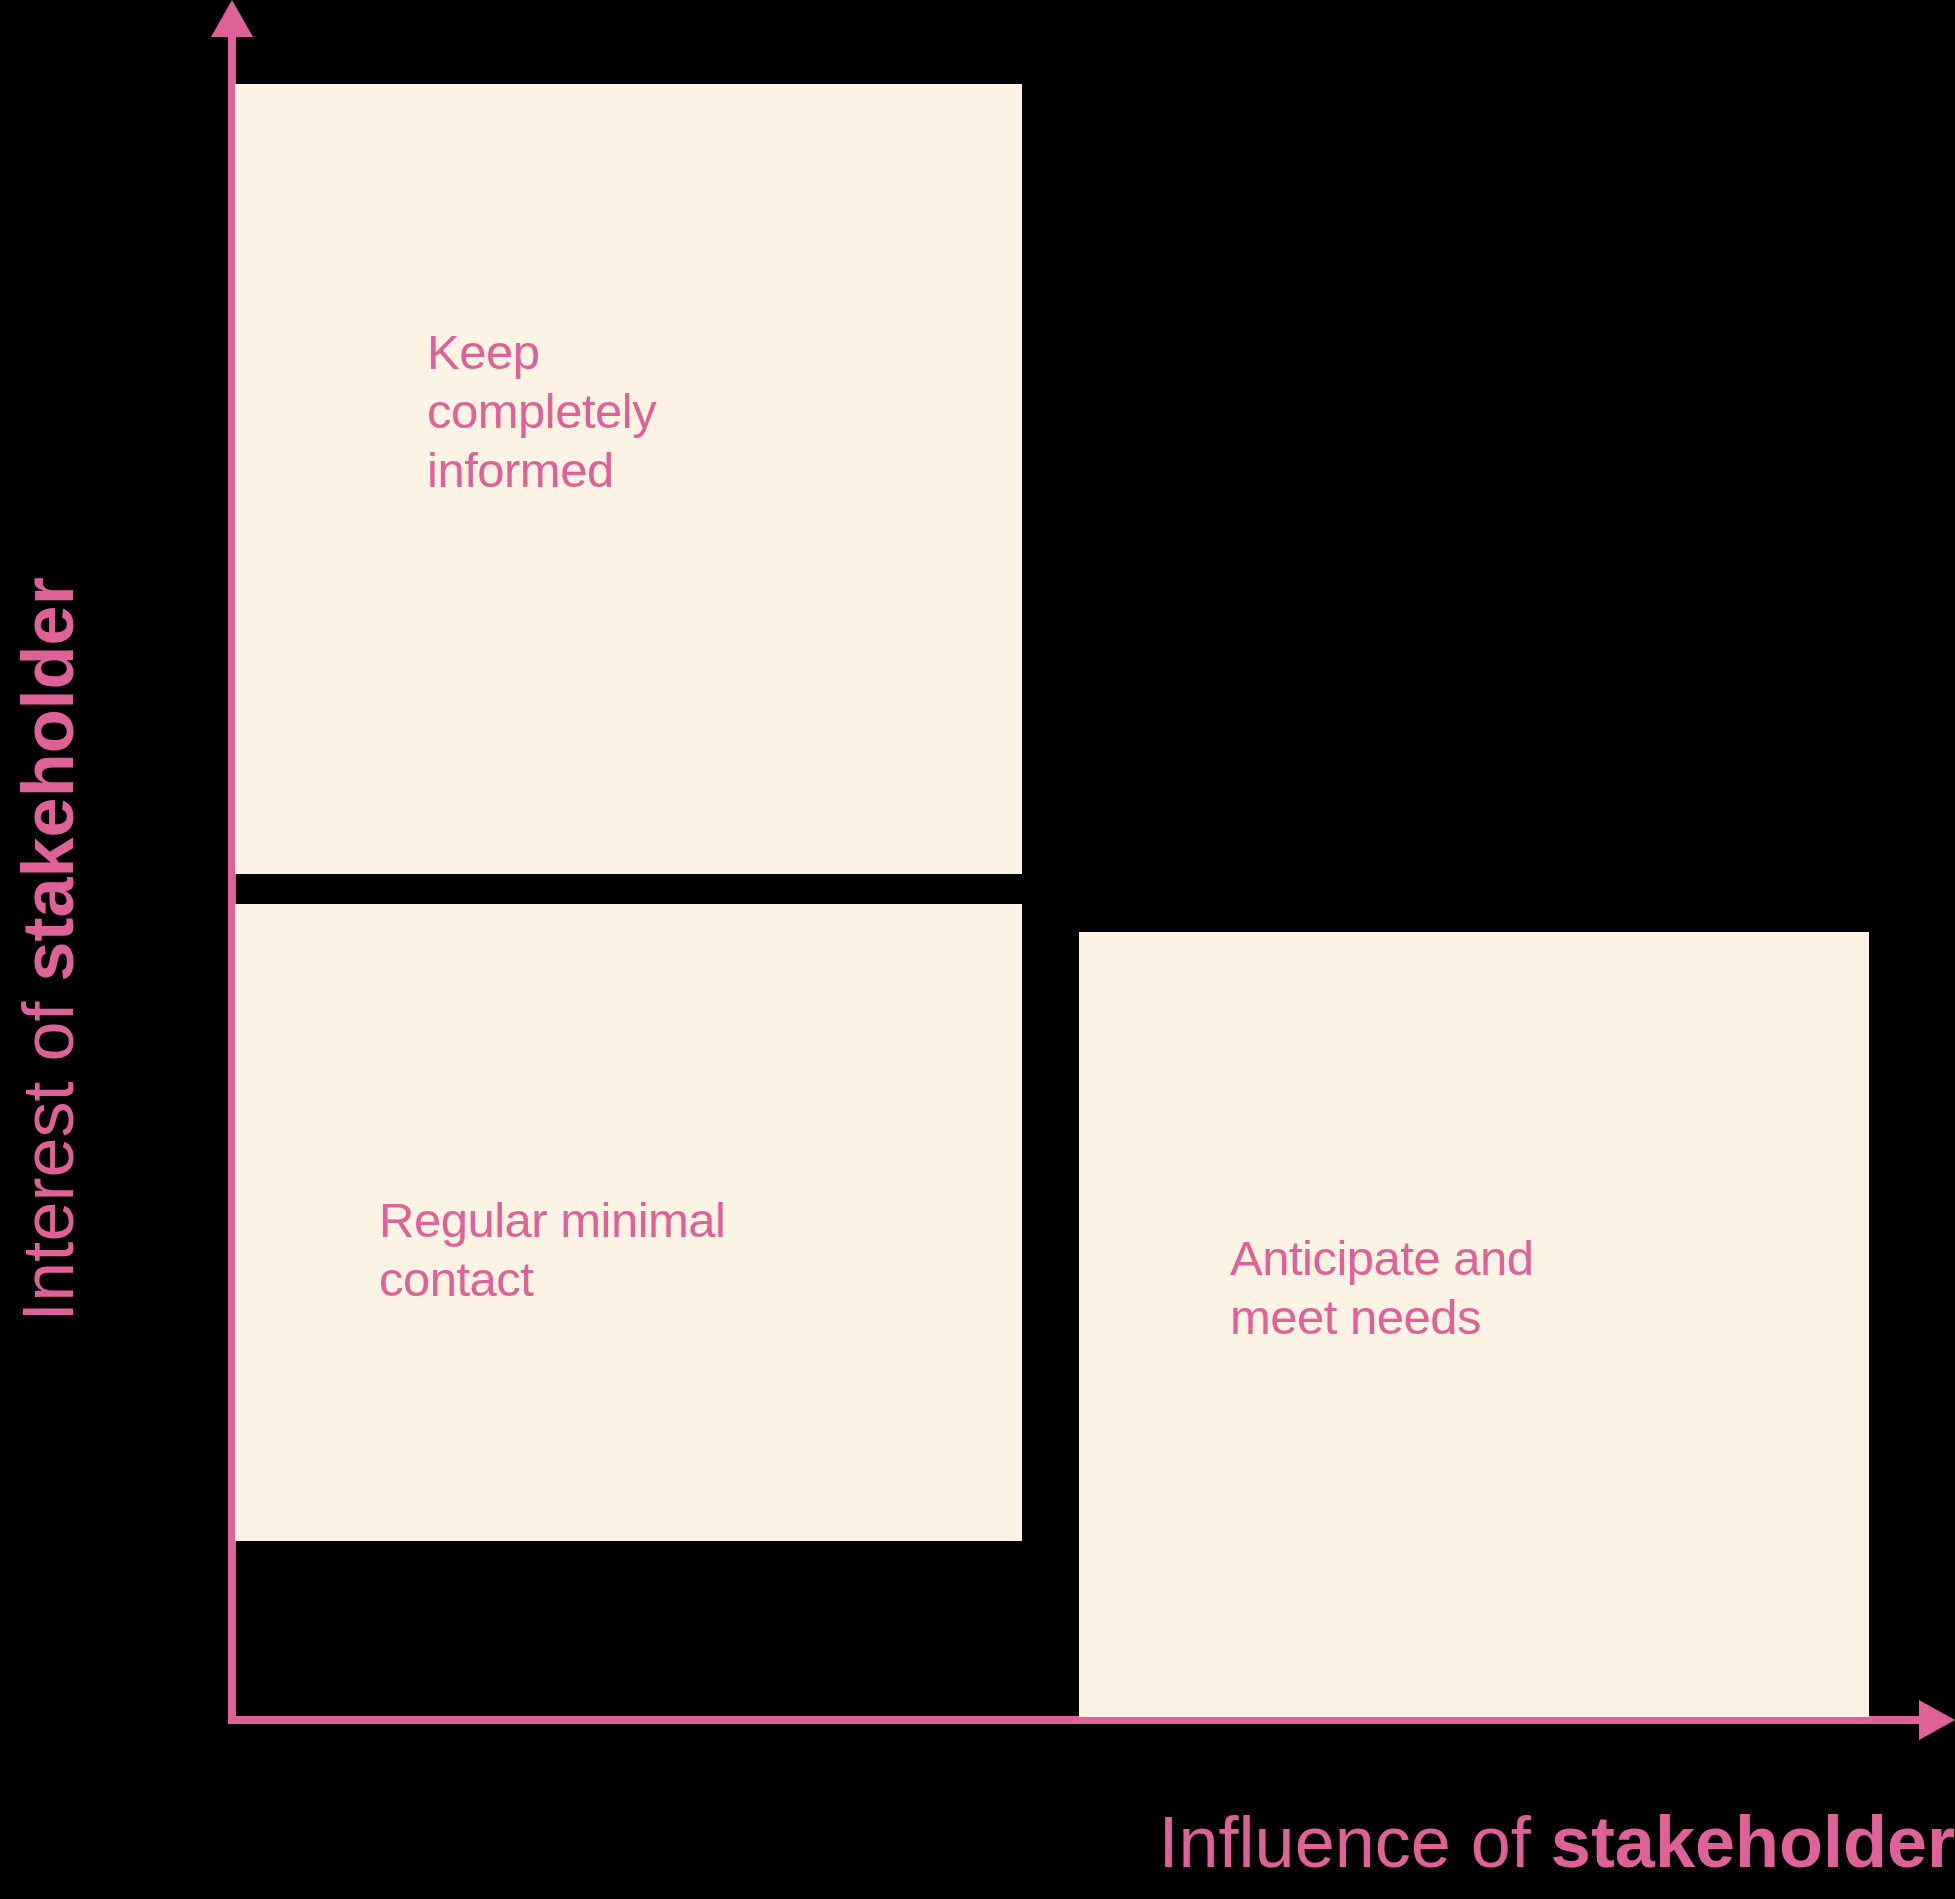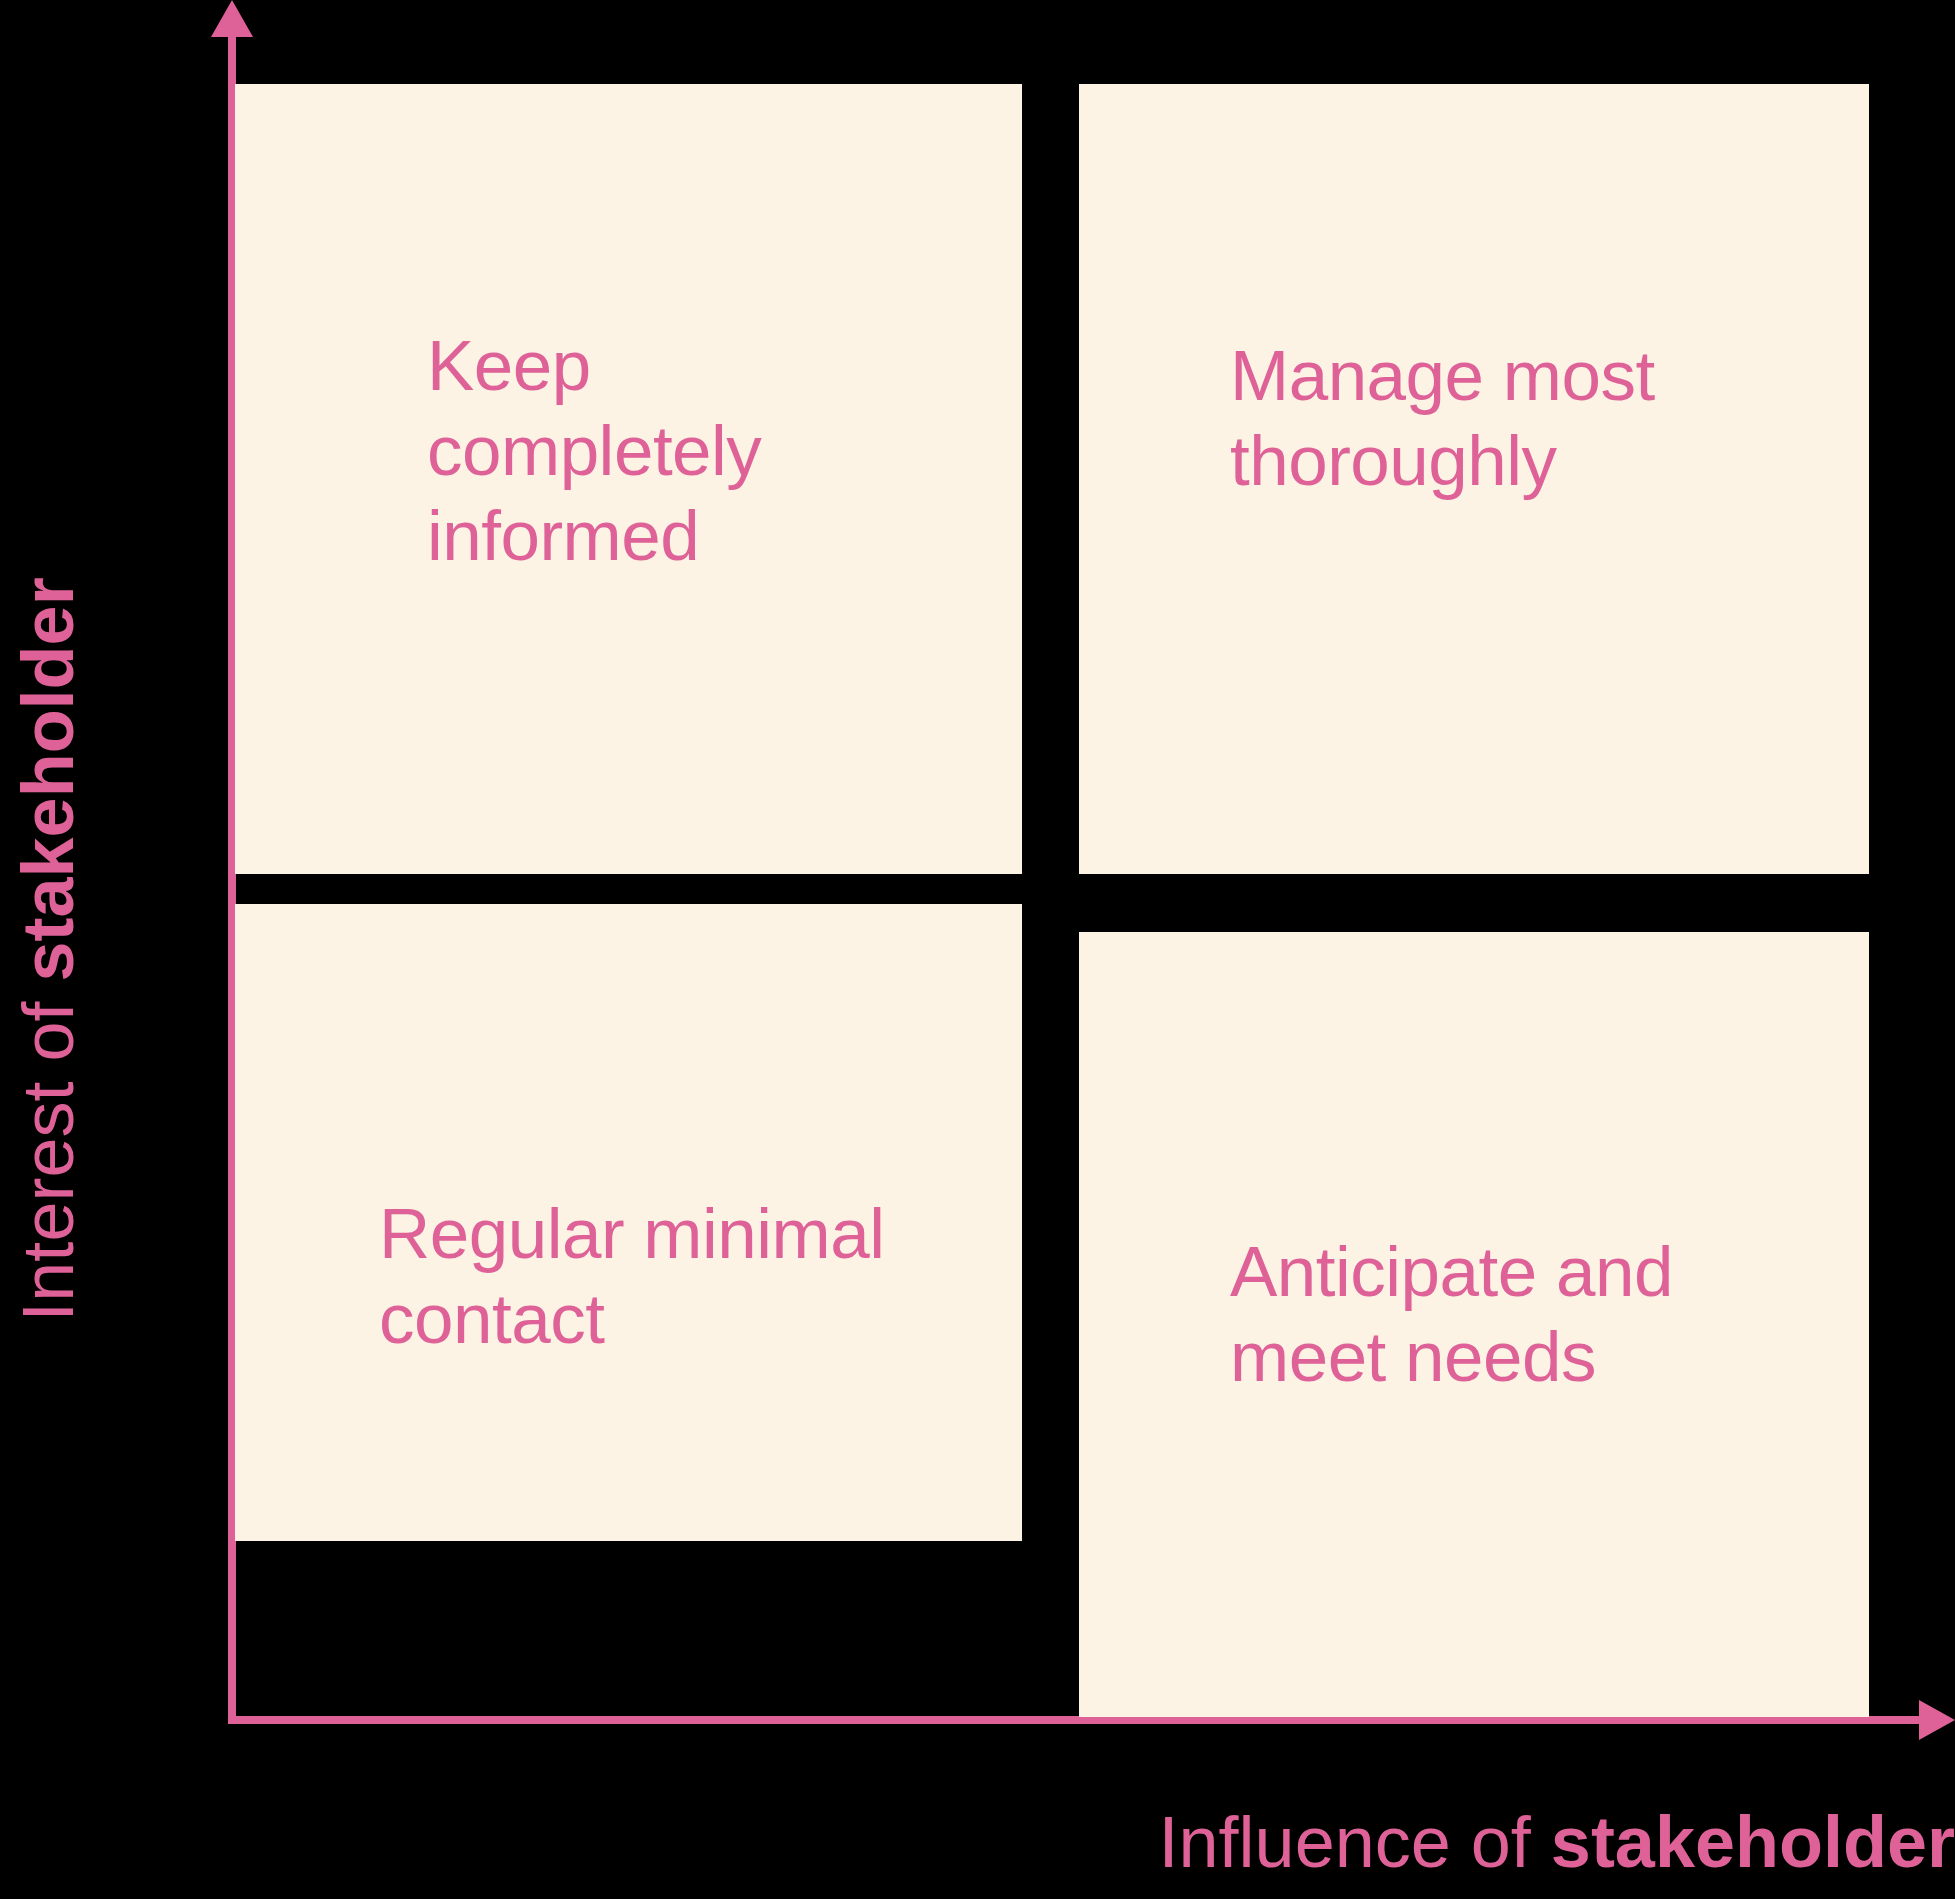--- a/index.html
+++ b/index.html
@@ -63,21 +63,21 @@
     flex-direction: column;
   }
   .quad-tl { left: 235px;  top: 84px;  width: 787px; height: 790px; }
   .quad-tr { left: 1079px; top: 84px;  width: 790px; height: 790px; }
   .quad-bl { left: 235px;  top: 904px; width: 787px; height: 637px; }
   .quad-br { left: 1079px; top: 932px; width: 790px; height: 785px; }
 
   .quad-text {
     position: absolute;
     color: #de6298;
-    font-size: 71px;
+    font-size: 49px;
     line-height: 1.20;
     font-weight: 400;
     letter-spacing: -0.5px;
     white-space: pre-line;
   }
   .quad-tl .quad-text { left: 192px; top: 239px;  width: 383px; }
   .quad-tr .quad-text { left: 151px; top: 249px;  width: 551px; }
   .quad-bl .quad-text { left: 144px; top: 287px;  width: 599px; }
   .quad-br .quad-text { left: 151px; top: 297px;  width: 551px; }
 
@@ -118,24 +118,20 @@
 
   <div class="axis-shaft-h"></div>
   <div class="axis-head-h"></div>
 
   <div class="quad quad-tl">
     <div class="quad-text">Keep
 completely
 informed</div>
   </div>
 
-  <div class="quad quad-tr">
-    <div class="quad-text">Manage most
-thoroughly</div>
-  </div>
 
   <div class="quad quad-bl">
     <div class="quad-text">Regular minimal
 contact</div>
   </div>
 
   <div class="quad quad-br">
     <div class="quad-text">Anticipate and
 meet needs</div>
   </div>

